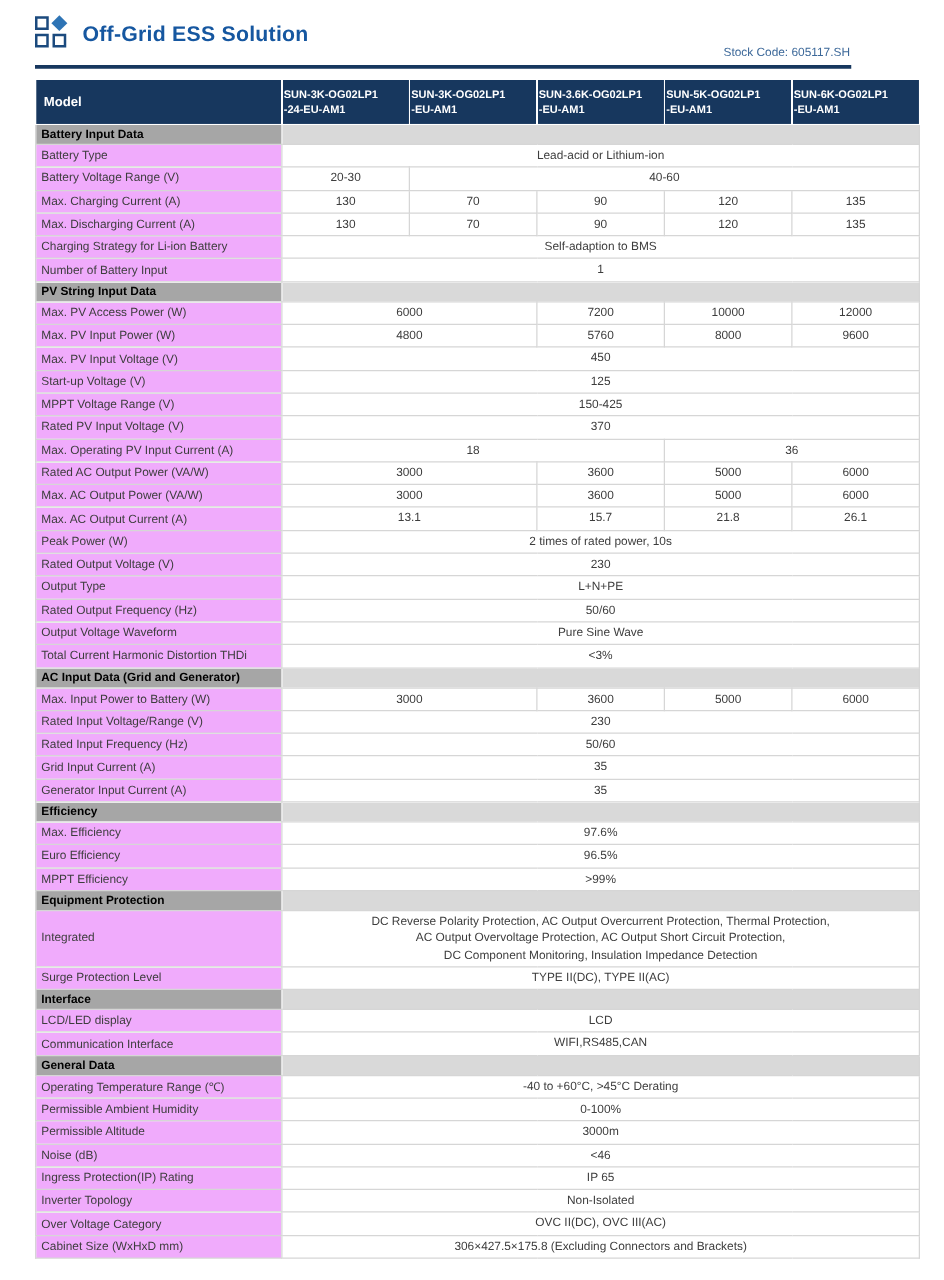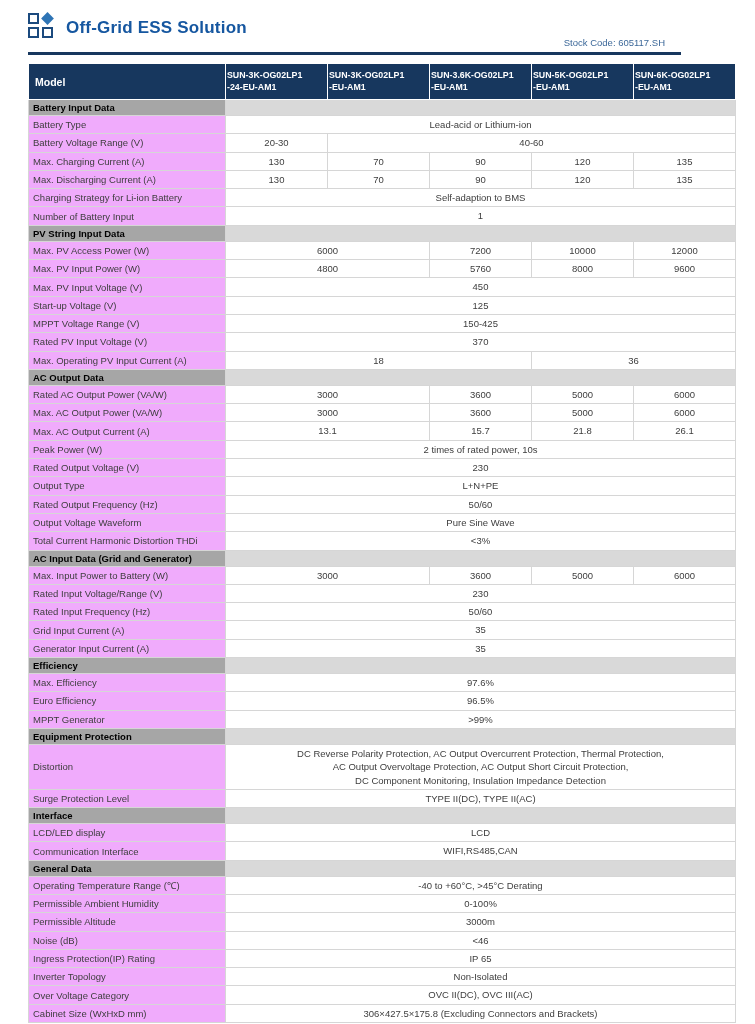--- a/index.html
+++ b/index.html
@@ -17,21 +17,21 @@
     position: absolute; left: 0; top: 3px;
     width: 28px; height: 28px;
     display: grid; grid-template-columns: 11px 11px; grid-template-rows: 11px 11px; gap: 3px;
   }
   .logo .sq { border: 2.5px solid #1b4a7e; background: #fff; }
   .logo .diamond { background: #2e74b5; transform: rotate(45deg) scale(0.82); }
   .brand-title {
     position: absolute; left: 38px; top: 8px;
     font-size: 17px; font-weight: bold; color: #1657a0; letter-spacing: 0.2px;
   }
-  .stock-code { position: absolute; right: 16px; bottom: 4px; font-size: 9.5px; color: #3c6899; }
+  .stock-code { position: absolute; right: 1px; bottom: 4px; font-size: 9.5px; color: #3c6899; }
   .rule { height: 3px; background: #17375e; }
 
   
   table.spec { width: 707px; border-collapse: collapse; table-layout: fixed; margin-top: 8px; }
   td {
     font-size: 9.5px; color: #3d3d3d;
     border: 1px solid #d6d6d6;
     padding: 2px 4px; height: 15px;
     overflow: hidden;
   }
@@ -170,24 +170,20 @@
         <tr>
           <td class="row-label">Rated PV Input Voltage (V)</td>
           <td class="row-value" colspan="5">370</td>
         </tr>
         <tr>
           <td class="row-label">Max. Operating PV Input Current (A)</td>
           <td class="row-value" colspan="3">18</td>
           <td class="row-value" colspan="2">36</td>
         </tr>
         <tr>
-          <td class="section-label">AC Output Data</td>
-          <td class="section-rest" colspan="5"></td>
-        </tr>
-        <tr>
           <td class="row-label">Rated AC Output Power (VA/W)</td>
           <td class="row-value" colspan="2">3000</td>
           <td class="row-value" colspan="1">3600</td>
           <td class="row-value" colspan="1">5000</td>
           <td class="row-value" colspan="1">6000</td>
         </tr>
         <tr>
           <td class="row-label">Max. AC Output Power (VA/W)</td>
           <td class="row-value" colspan="2">3000</td>
           <td class="row-value" colspan="1">3600</td>
@@ -258,29 +254,29 @@
         </tr>
         <tr>
           <td class="row-label">Max. Efficiency</td>
           <td class="row-value" colspan="5">97.6%</td>
         </tr>
         <tr>
           <td class="row-label">Euro Efficiency</td>
           <td class="row-value" colspan="5">96.5%</td>
         </tr>
         <tr>
-          <td class="row-label">MPPT Generator</td>
+          <td class="row-label">MPPT Efficiency</td>
           <td class="row-value" colspan="5">&gt;99%</td>
         </tr>
         <tr>
           <td class="section-label">Equipment Protection</td>
           <td class="section-rest" colspan="5"></td>
         </tr>
         <tr>
-          <td class="row-label">Distortion</td>
+          <td class="row-label">Integrated</td>
           <td class="row-value" colspan="5">DC Reverse Polarity Protection, AC Output Overcurrent Protection, Thermal Protection,
 AC Output Overvoltage Protection, AC Output Short Circuit Protection,
 DC Component Monitoring, Insulation Impedance Detection</td>
         </tr>
         <tr>
           <td class="row-label">Surge Protection Level</td>
           <td class="row-value" colspan="5">TYPE II(DC), TYPE II(AC)</td>
         </tr>
         <tr>
           <td class="section-label">Interface</td>

